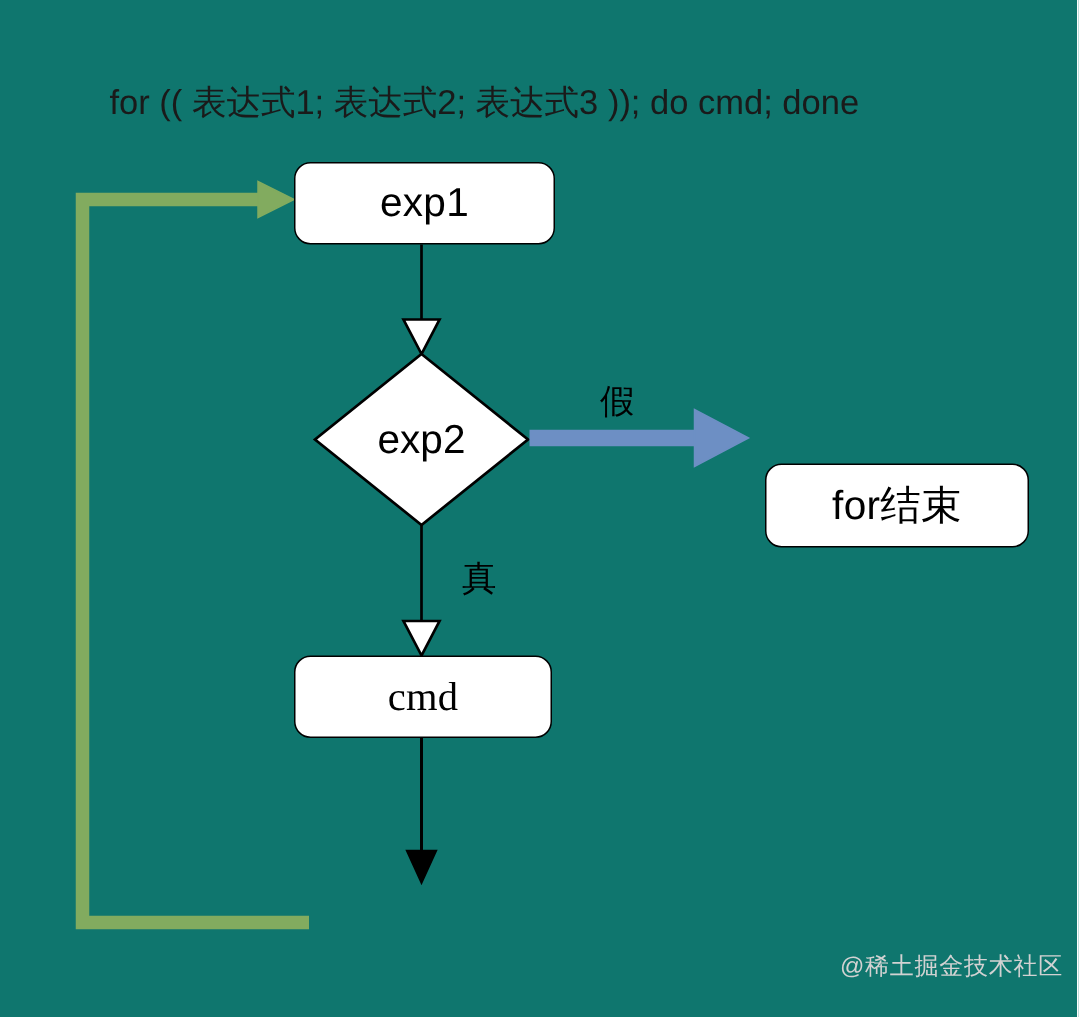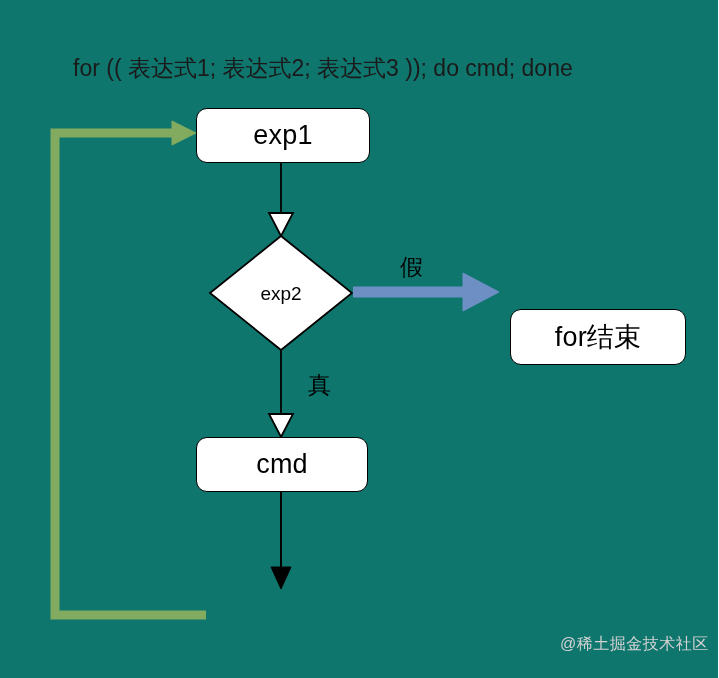--- a/index.html
+++ b/index.html
@@ -38,21 +38,21 @@
     line-height: 1;
     letter-spacing: 0.2px;
     white-space: nowrap;
   }
   .diamond-label {
     position: absolute;
     display: flex;
     align-items: center;
     justify-content: center;
     color: #000000;
-    font-size: 19px;
+    font-size: 27px;
     line-height: 1;
     white-space: nowrap;
     pointer-events: none;
   }
   .edge-label {
     position: absolute;
     color: #000000;
     font-size: 23px;
     line-height: 1;
     white-space: nowrap;
@@ -113,21 +113,21 @@
     </g>
 
   </svg>
 
   <div class="node-box" style="left:196px; top:108px; width:174px; height:55px;">exp1</div>
 
   <div class="diamond-label" style="left:210px; top:236px; width:142px; height:114px;">exp2</div>
 
   <div class="node-box" style="left:510px; top:265px; width:176px; height:56px;margin-top:44px;">for结束</div>
 
-  <div class="node-box" style="left:196px; top:437px; width:172px; height:55px;">cmd</div>
+  <div class="node-box" style="left:196px; top:437px; width:172px; height:55px;font-family:Liberation Serif, serif;">cmd</div>
 
 
   <div class="edge-label" style="left:400px; top:256px;">假</div>
 
   <div class="edge-label" style="left:308px; top:374px;">真</div>
 
   <div id="watermark">@稀土掘金技术社区</div>
 
 </div>
 

